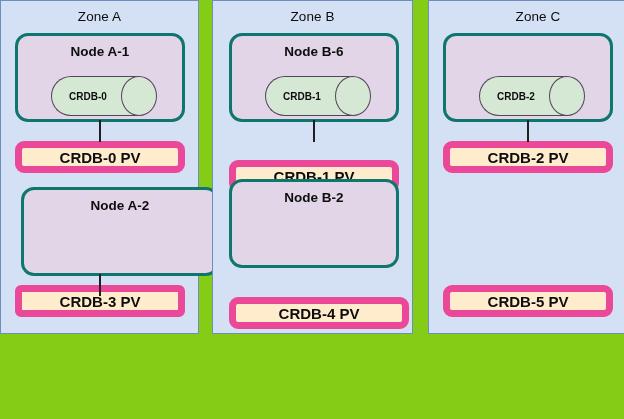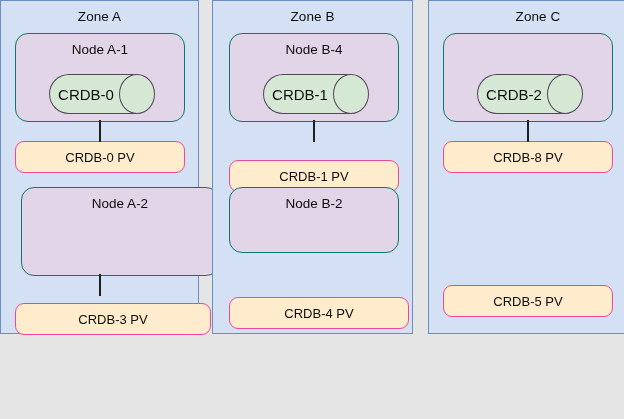--- a/index.html
+++ b/index.html
@@ -11,21 +11,21 @@
     width: 624px;
     height: 419px;
     font-family: "Liberation Sans", sans-serif;
     overflow: hidden;
   }
 
   #canvas {
     position: relative;
     width: 624px;
     height: 419px;
-    background: #e5e5e5;
+    background: #84cc16;
   }
 
   .zone {
     position: absolute;
     top: 0;
     height: 334px;
     background: #d4e1f5;
     border: 1px solid #6c8ebf;
     box-sizing: border-box;
   }
@@ -40,23 +40,24 @@
     right: 0;
     text-align: center;
     font-size: 13.5px;
     color: #0d0d0d;
     letter-spacing: .1px;
   }
 
   .node {
     position: absolute;
     background: #e1d5e7;
-    border: 1px solid #0f766e;
+    border: 3px solid #0f766e;
     border-radius: 13px;
     box-sizing: border-box;
+    font-weight: bold;
   }
   .node-title {
     position: absolute;
     top: 8px;
     left: 0;
     right: 0;
     text-align: center;
     font-size: 13.5px;
     color: #0d0d0d;
   }
@@ -89,36 +90,37 @@
     border-radius: 50%;
     box-sizing: border-box;
   }
   .cyl-label {
     position: absolute;
     left: 4px;
     right: 36px;
     top: 50%;
     transform: translateY(-50%);
     text-align: center;
-    font-size: 15px;
+    font-size: 10px;
     color: #0d0d0d;
     z-index: 3;
   }
 
   .pv {
     position: absolute;
     background: #ffeccc;
-    border: 1px solid #ec4899;
+    border: 7px solid #ec4899;
     border-radius: 9px;
     box-sizing: border-box;
     display: flex;
     align-items: center;
     justify-content: center;
-    font-size: 13px;
+    font-size: 15px;
     color: #0d0d0d;
+    font-weight: bold;
   }
 
   .connector {
     position: absolute;
     width: 2px;
     background: #1f1f1f;
     z-index: 4;
   }
 </style>
 </head>
@@ -141,57 +143,57 @@
     <div class="connector" style="left:98px; top:119px; height:22px;"></div>
 
     <div class="pv" style="left:14px; top:140px; width:170px; height:32px;">CRDB-0 PV</div>
 
     <div class="node" style="left:20px; top:186px; width:198px; height:89px;">
       <div class="node-title">Node A-2</div>
     </div>
 
     <div class="connector" style="left:98px; top:273px; height:22px;"></div>
 
-    <div class="pv" style="left:14px; top:302px; width:196px; height:32px;">CRDB-3 PV</div>
+    <div class="pv" style="left:14px; top:284px; width:170px; height:32px;border-radius:6px;">CRDB-3 PV</div>
   </div>
 
   <div class="zone" id="zone-b">
     <div class="zone-title">Zone B</div>
 
     <div class="node" style="left:16px; top:32px; width:170px; height:89px;">
-      <div class="node-title">Node B-4</div>
+      <div class="node-title">Node B-6</div>
       <div class="cyl" style="left:33px; top:40px; width:106px; height:40px;">
         <div class="cyl-body"></div>
         <div class="cyl-cap"></div>
         <div class="cyl-label">CRDB-1</div>
       </div>
     </div>
 
     <div class="connector" style="left:100px; top:119px; height:22px;"></div>
 
     <div class="pv" style="left:16px; top:140px; width:170px; height:32px;margin-top:19px;">CRDB-1 PV</div>
 
-    <div class="node" style="left:16px; top:186px; width:170px; height:66px;">
+    <div class="node" style="left:16px; top:178px; width:170px; height:89px;">
       <div class="node-title">Node B-2</div>
     </div>
 
     <div class="pv" style="left:16px; top:296px; width:180px; height:32px;">CRDB-4 PV</div>
   </div>
 
   <div class="zone" id="zone-c">
     <div class="zone-title">Zone C</div>
 
     <div class="node" style="left:14px; top:32px; width:170px; height:89px;">
       <div class="cyl" style="left:33px; top:40px; width:106px; height:40px;">
         <div class="cyl-body"></div>
         <div class="cyl-cap"></div>
         <div class="cyl-label">CRDB-2</div>
       </div>
     </div>
 
     <div class="connector" style="left:98px; top:119px; height:22px;"></div>
 
-    <div class="pv" style="left:14px; top:140px; width:170px; height:32px;">CRDB-8 PV</div>
+    <div class="pv" style="left:14px; top:140px; width:170px; height:32px;">CRDB-2 PV</div>
 
     <div class="pv" style="left:14px; top:284px; width:170px; height:32px;">CRDB-5 PV</div>
   </div>
 
 </div>
 
 </body></html>

